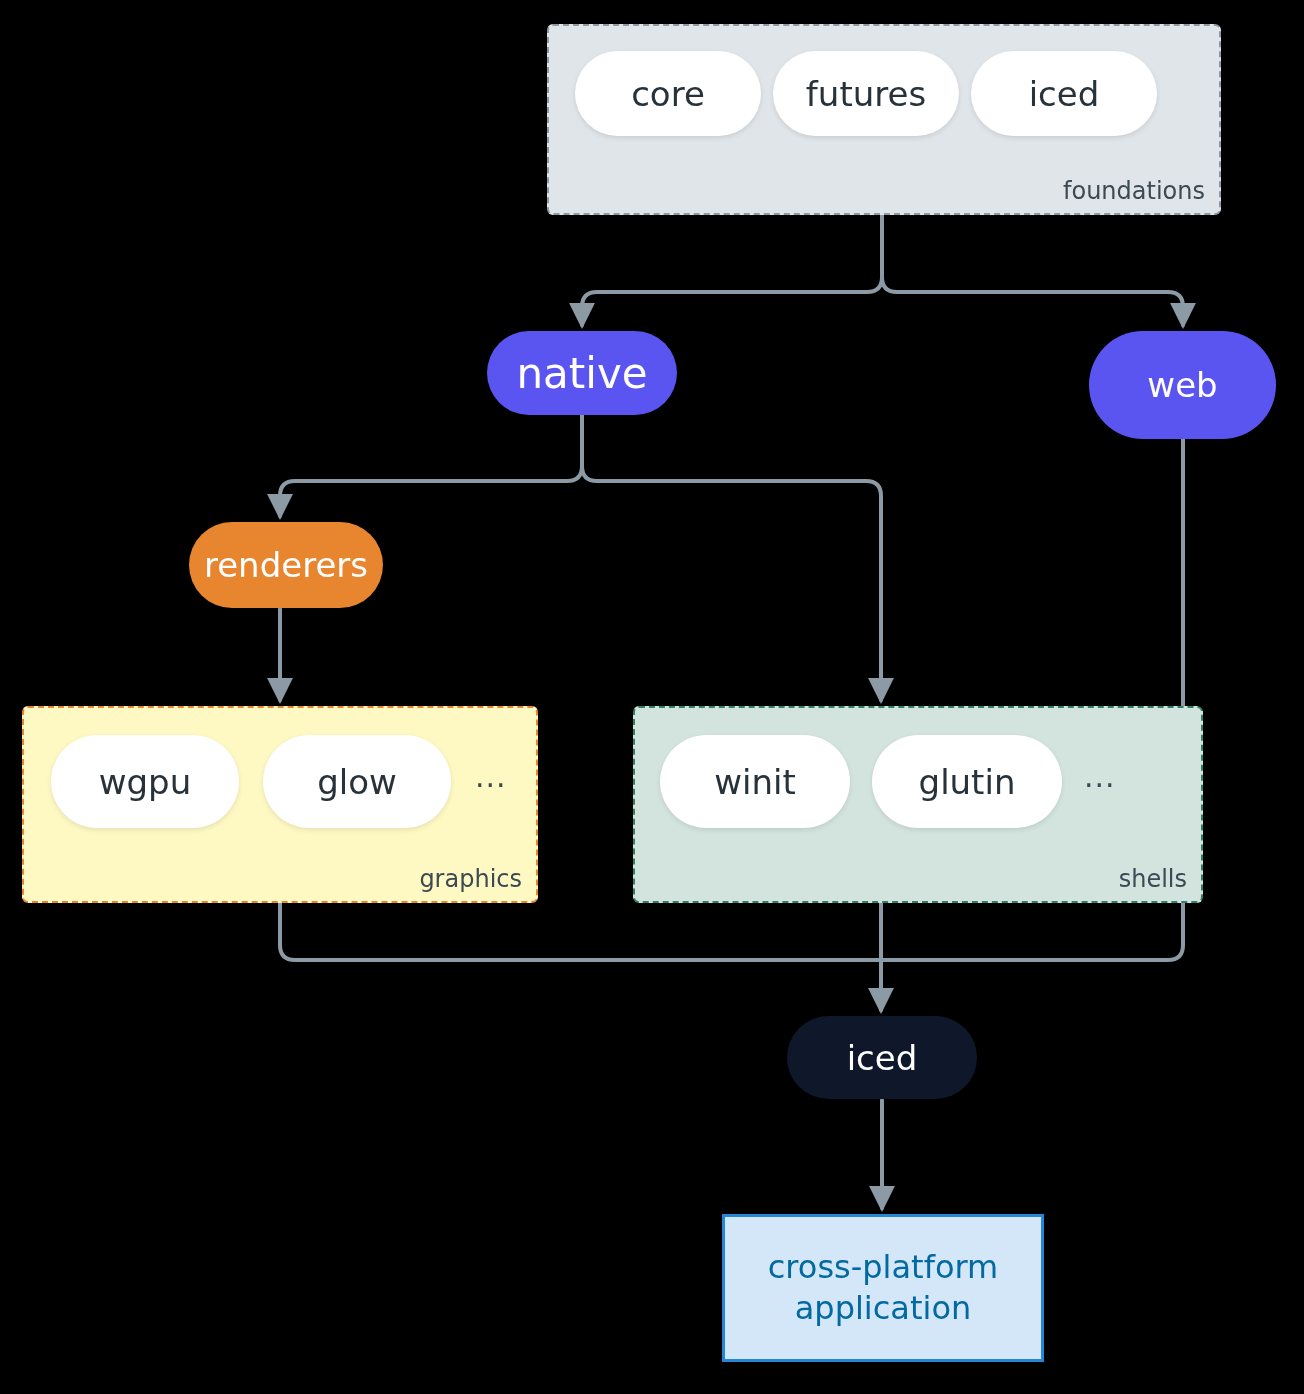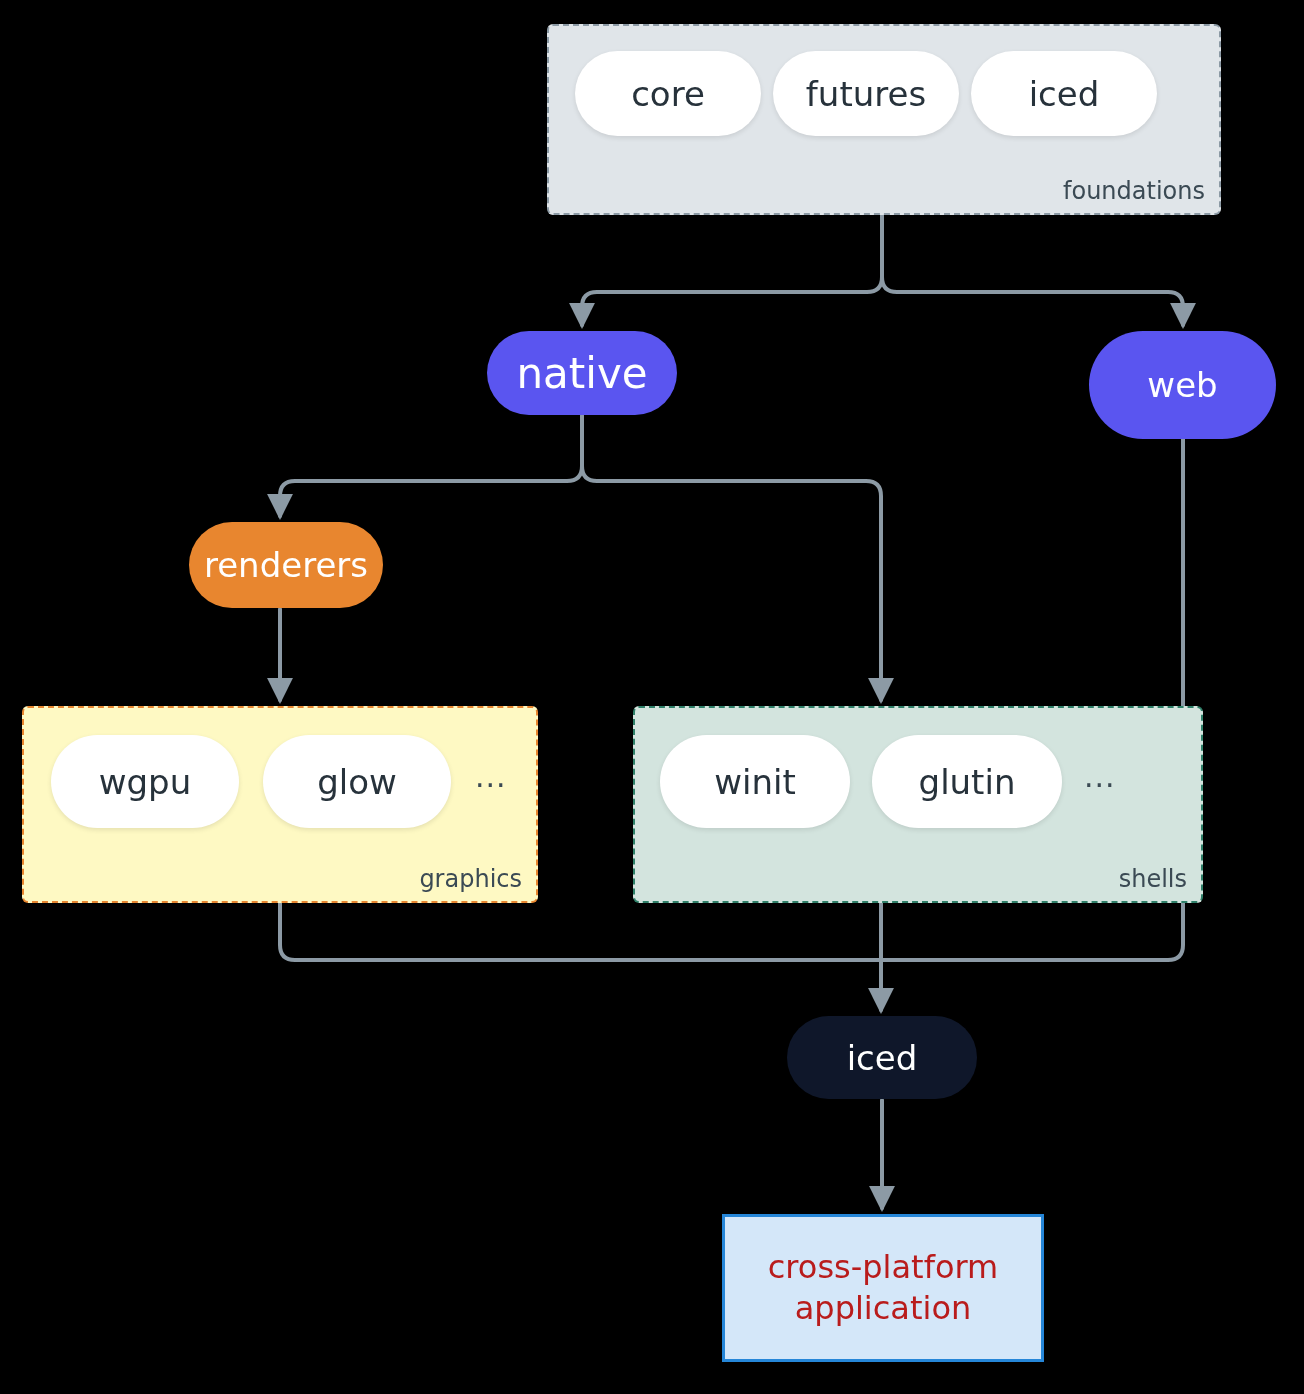--- a/index.html
+++ b/index.html
@@ -181,18 +181,18 @@
   </div>
 
   <div class="node" id="node-native" style="background:#5a55f0;">native</div>
 
   <div class="node" id="node-web" style="background:#5a55f0;">web</div>
 
   <div class="node" id="node-graphics" style="background:#e8862f;">renderers</div>
 
   <div class="node" id="node-iced" style="background:#0f172a;text-align:right;">iced</div>
 
-  <div class="rect-node" id="node-application" style="background:#d4e7f9; border:3px solid #2586d8; color:#b91c1c;">
+  <div class="rect-node" id="node-application" style="background:#d4e7f9; border:3px solid #2586d8; color:#0369a1;">
     <span>cross-platform</span>
     <span>application</span>
   </div>
 
 </div>
 
 </body></html>

